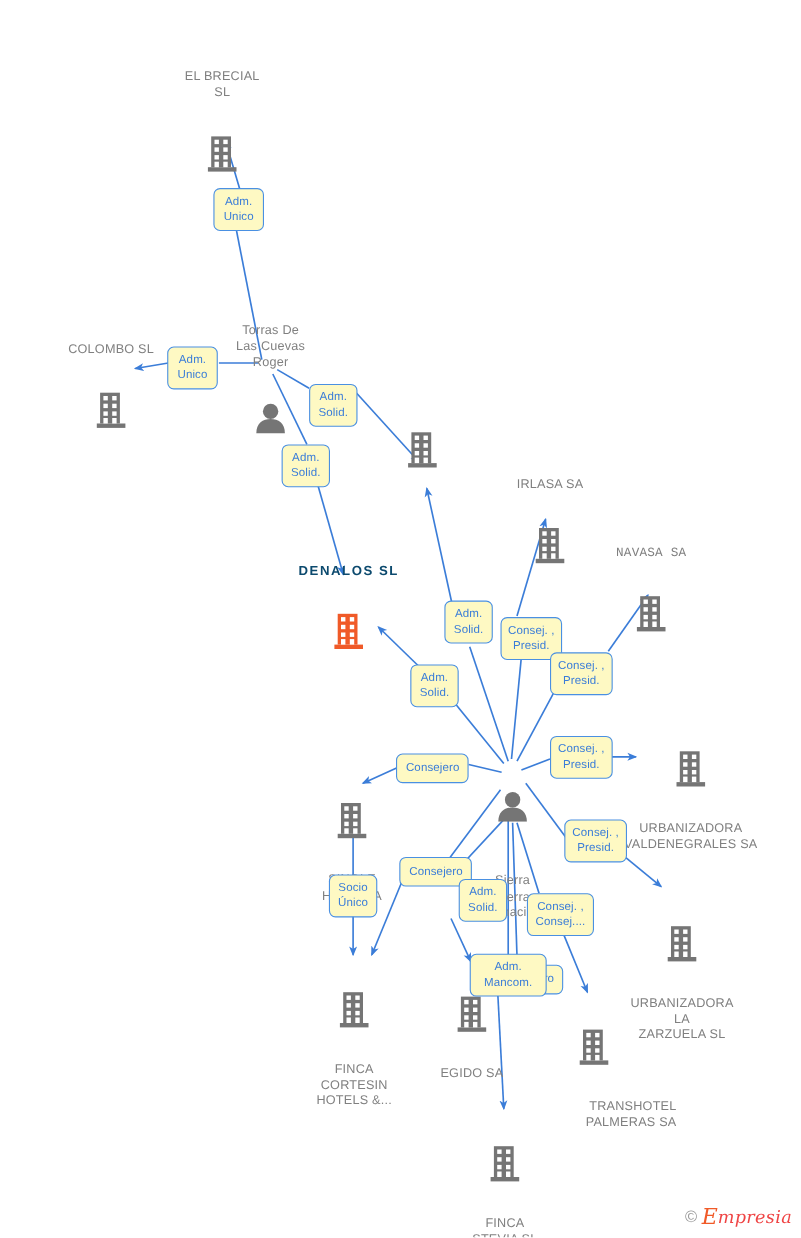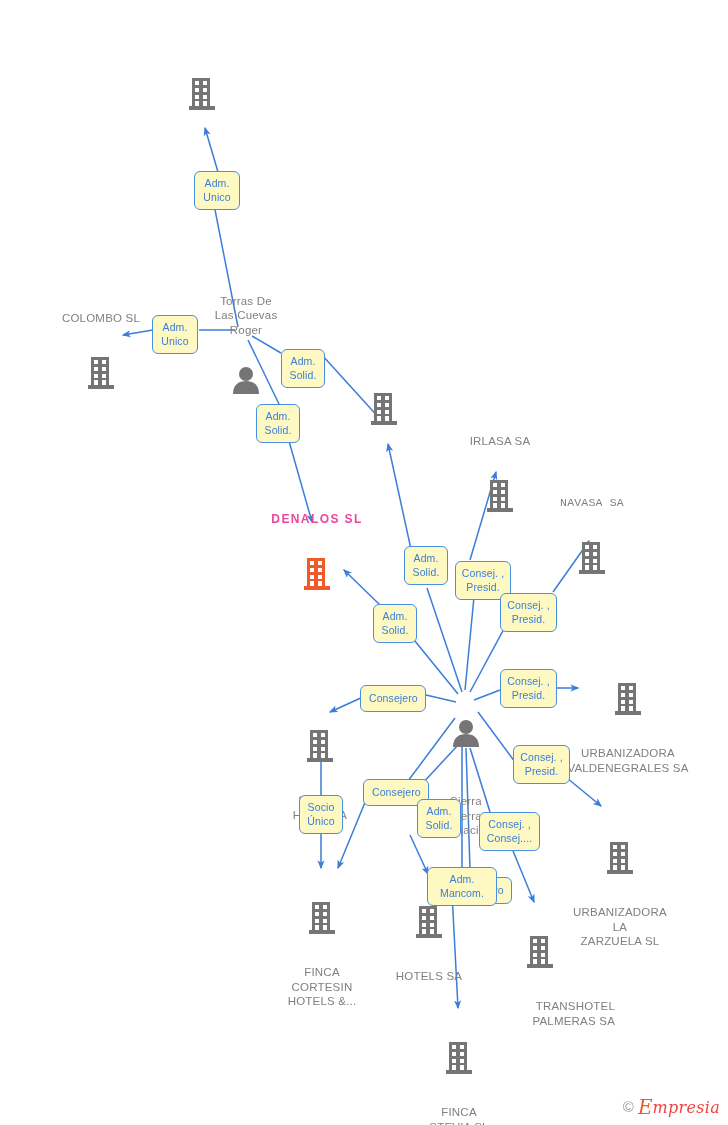--- a/index.html
+++ b/index.html
@@ -30,21 +30,21 @@
     font-size:11.5px;
     line-height:14.5px;
     letter-spacing:.2px;
     white-space:pre-line;
   }
   .node .icon{display:block;}
   .node .icon svg{display:block;margin:0 auto;}
   .node.company-above .label{margin-bottom:2px;}
   .node.company-below .label{margin-top:1px;}
   .node.focus .label{
-    color:#ec4899;
+    color:#0c4a6e;
     font-weight:bold;
     letter-spacing:1.4px;
     font-size:12px;
   }
   .node.person .label{margin-top:18px;}
 
   
   .rel{
     position:absolute;
     box-sizing:border-box;
@@ -155,20 +155,22 @@
       <path d="M 455,718 L 402,789"></path>
       <path d="M 321,760 L 321,796"></path>
       <path d="M 459,744 L 407,800"></path>
       <path d="M 466,748 L 470,869"></path>
       <path d="M 470,748 L 490,812"></path>
       <path d="M 462,746 L 462,868"></path>
     </g>
   </svg>
 
   <div class="node company-above" style="left:202px; top:48px;">
+    <div class="label">EL BRECIAL
+SL</div>
     <span class="icon">
       <svg width="28" height="34" viewBox="0 0 28 34" xmlns="http://www.w3.org/2000/svg">
         <rect x="4" y="1" width="18" height="28" fill="#757575"></rect>
         <rect x="1" y="29" width="26" height="4" fill="#757575"></rect>
         <g fill="#ffffff">
           <rect x="7" y="4" width="4" height="4"></rect>
             <rect x="15" y="4" width="4" height="4"></rect>
           <rect x="7" y="11" width="4" height="4"></rect>
             <rect x="15" y="11" width="4" height="4"></rect>
           <rect x="7" y="18" width="4" height="4"></rect>
@@ -399,21 +401,21 @@
             <rect x="15" y="4" width="4" height="4"></rect>
           <rect x="7" y="11" width="4" height="4"></rect>
             <rect x="15" y="11" width="4" height="4"></rect>
           <rect x="7" y="18" width="4" height="4"></rect>
             <rect x="15" y="18" width="4" height="4"></rect>
           <rect x="7" y="24" width="4" height="5"></rect>
             <rect x="15" y="24" width="4" height="5"></rect>
         </g>
       </svg>
     </span>
-    <div class="label">HOTELS SA</div>
+    <div class="label">EGIDO SA</div>
   </div>
 
   <div class="node company-below" style="left:540px; top:906px;text-align:right;">
     <span class="icon">
       <svg width="28" height="34" viewBox="0 0 28 34" xmlns="http://www.w3.org/2000/svg">
         <rect x="4" y="1" width="18" height="28" fill="#757575"></rect>
         <rect x="1" y="29" width="26" height="4" fill="#757575"></rect>
         <g fill="#ffffff">
           <rect x="7" y="4" width="4" height="4"></rect>
             <rect x="15" y="4" width="4" height="4"></rect>

